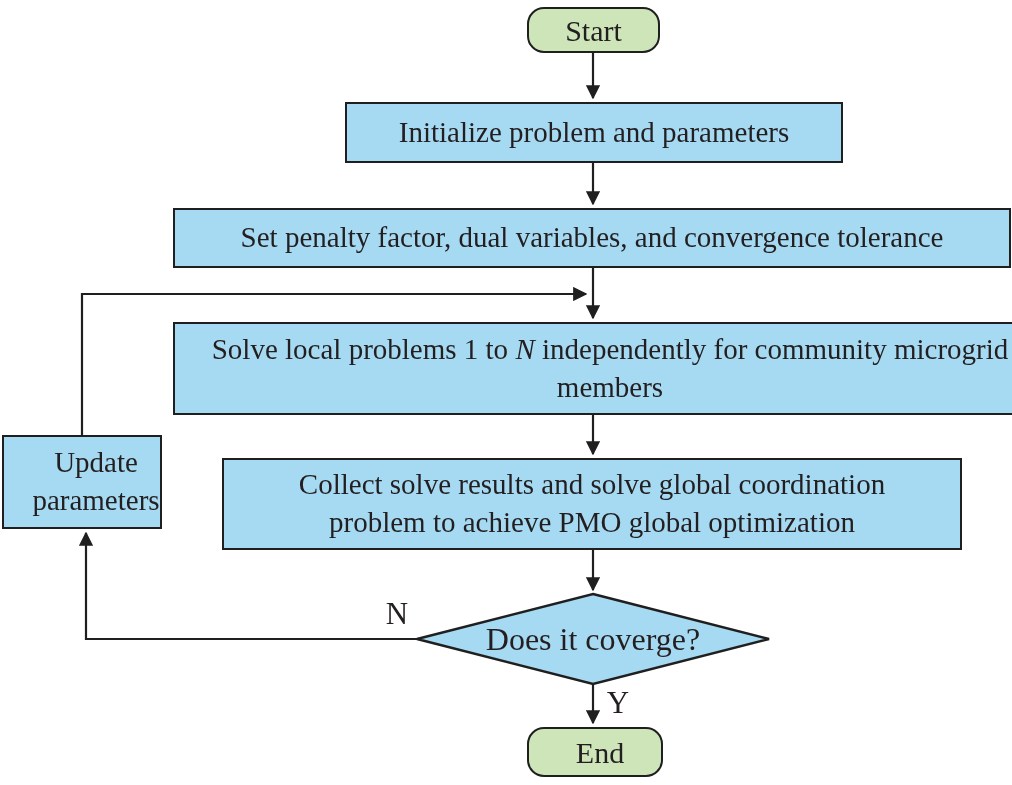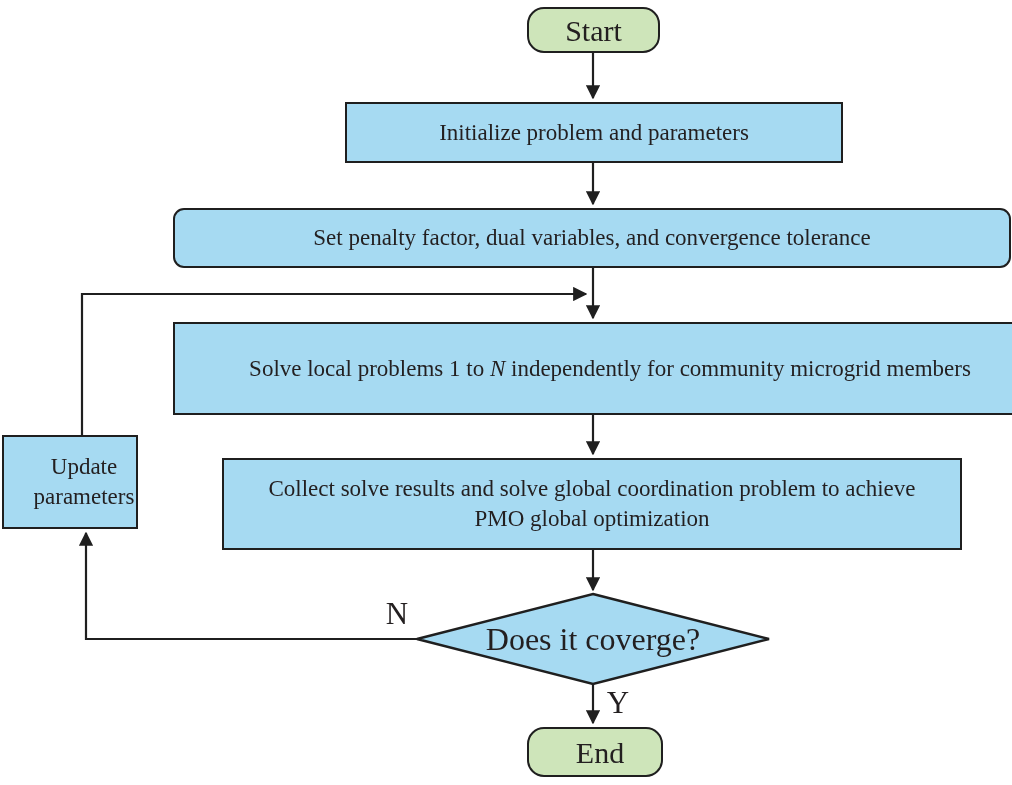--- a/index.html
+++ b/index.html
@@ -38,21 +38,21 @@
     box-sizing: border-box;
     display: flex;
     align-items: center;
     justify-content: center;
     text-align: center;
     border: 2.5px solid var(--border, #1f1f1f);
     line-height: 1.3;
   }
   .process {
     background: var(--process_fill, #a6daf2);
-    font-size: 23px;
+    font-size: 29px;
   }
   .terminal {
     background: var(--terminal_fill, #cee5ba);
     border-radius: 17px;
     font-size: 30px;
   }
   .decision-label {
     position: absolute;
     display: flex;
     align-items: center;
@@ -94,37 +94,37 @@
   </svg>
 
   <div class="node terminal" style="left:527px; top:7px; width:133px; height:46px;">
     <span>Start</span>
   </div>
 
   <div class="node process" style="left:345px; top:102px; width:498px; height:61px;">
     <span>Initialize problem and parameters</span>
   </div>
 
-  <div class="node process" style="left:173px; top:208px; width:838px; height:60px;border-radius:11px;">
+  <div class="node process" style="left:173px; top:208px; width:838px; height:60px;">
     <span>Set penalty factor, dual variables, and convergence tolerance</span>
   </div>
 
   <div class="node process" style="left:173px; top:322px; width:874px; height:93px; padding:0 30px;justify-content:center;">
     <span><span>Solve local problems 1 to </span><span class="var-italic">N</span><span> independently for community microgrid members</span></span>
   </div>
 
   <div class="node process" style="left:222px; top:458px; width:740px; height:92px; padding:0 30px;">
     <span>Collect solve results and solve global coordination problem to achieve PMO global optimization</span>
   </div>
 
   <div class="decision-label" style="left:437px; top:594px; width:312px; height:90px;">
     <span>Does it coverge?</span>
   </div>
 
-  <div class="node process" style="left:2px; top:435px; width:136px; height:94px;padding-left:28px;">
+  <div class="node process" style="left:2px; top:435px; width:160px; height:94px;padding-left:28px;">
     <span>Update parameters</span>
   </div>
 
   <div class="node terminal" style="left:527px; top:727px; width:136px; height:50px;padding-left:10px;">
     <span>End</span>
   </div>
 
   <div class="branch-label" style="left:378px; top:596px; width:38px;">
     <span>N</span>
   </div>

